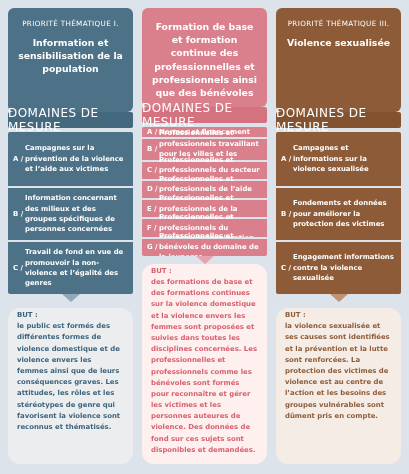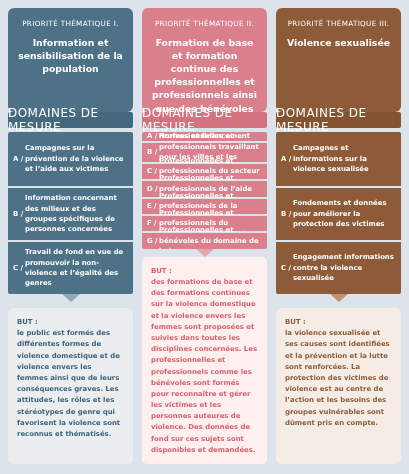--- a/index.html
+++ b/index.html
@@ -96,23 +96,23 @@
   }
   .arrow{
     width:0;height:0;
     border-left:9px solid transparent;
     border-right:9px solid transparent;
   }
 
   
   .goal{
     flex:1 1 auto;
-    border-radius:5px;
-    box-sizing:border-box;
-    padding:9px 9px 8px 9px;
+    border-radius:12px;
+    box-sizing:border-box;
+    padding:2px 9px 8px 9px;
     font-size:6.9px;
     font-weight:bold;
     line-height:1.62;
   }
   .goal .goal-label{ display:block; }
   .goal .goal-text{ display:block; }
 
   
   .c1 .hdr, .c1 .dm-band, .c1 .dm-row{ background:#4d7186; }
   .c1 .dm-band{ background:#44687e; }
@@ -158,21 +158,20 @@
       <div class="arrow"></div>
     </div>
     <div class="goal">
       <span class="goal-label">BUT :</span>
       <span class="goal-text">le public est formés des différentes formes de violence domestique et de violence envers les femmes ainsi que de leurs conséquences graves. Les attitudes, les rôles et les stéréotypes de genre qui favo­risent la violence sont reconnus et thématisés.</span>
     </div>
   </div>
 
   <div class="col c2">
     <div class="hdr">
-      <div class="hdr-kicker">PRIORITÉ THÉMATIQUE II.</div>
       <div class="hdr-title">Formation de base et formation continue des professionnelles et professionnels ainsi que des bénévoles</div>
     </div>
     <div class="dm-band">DOMAINES DE MESURE</div>
     <div class="dm-list compact">
       <div class="dm-row">
         <span class="letter">A /</span>
         <span class="txt">Normes et financement</span>
       </div>
       <div class="dm-row">
         <span class="letter">B /</span>

